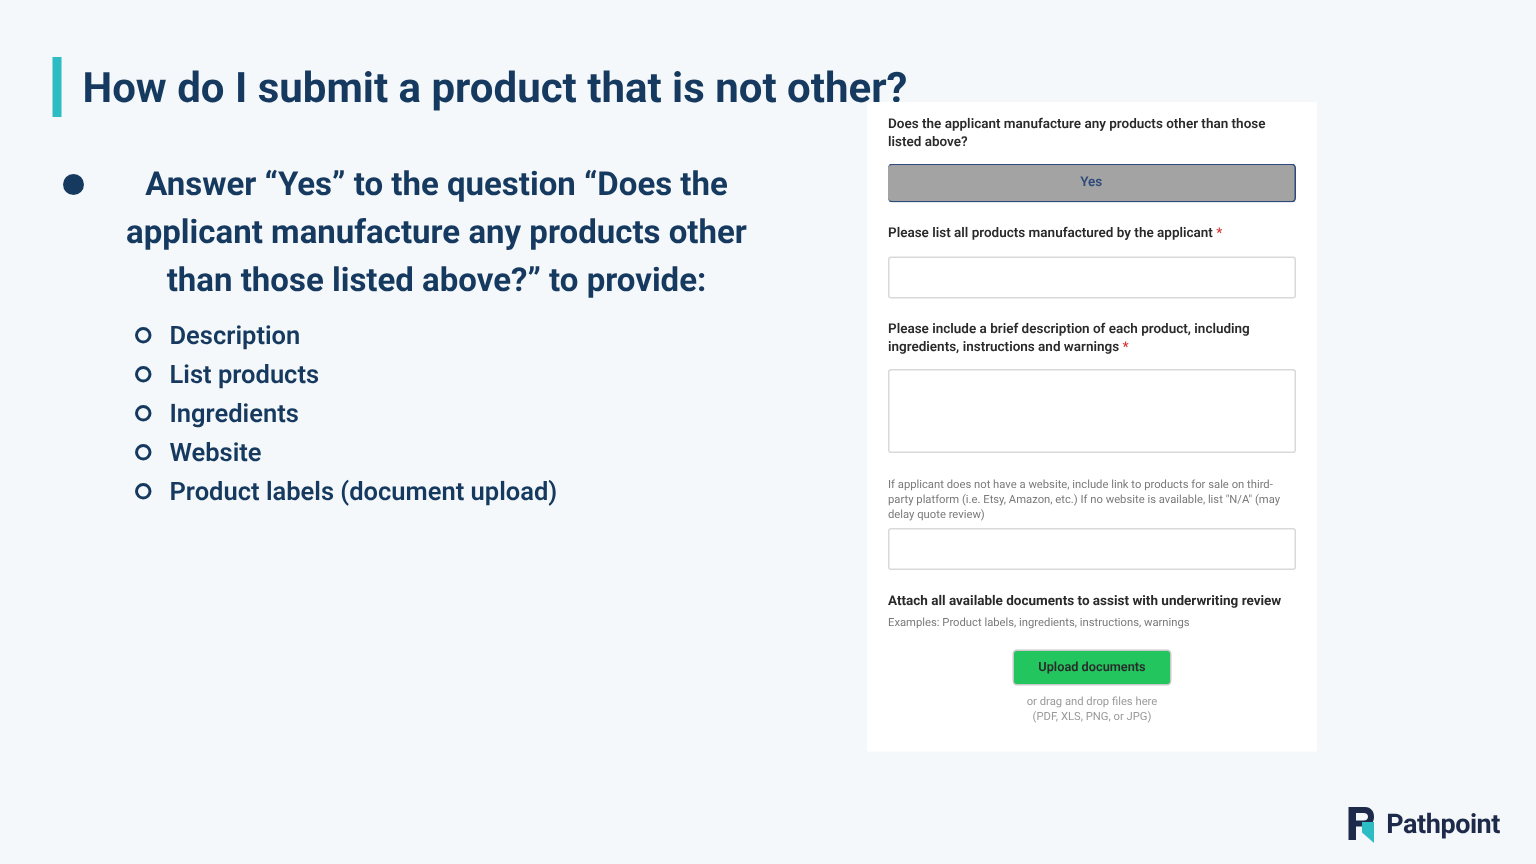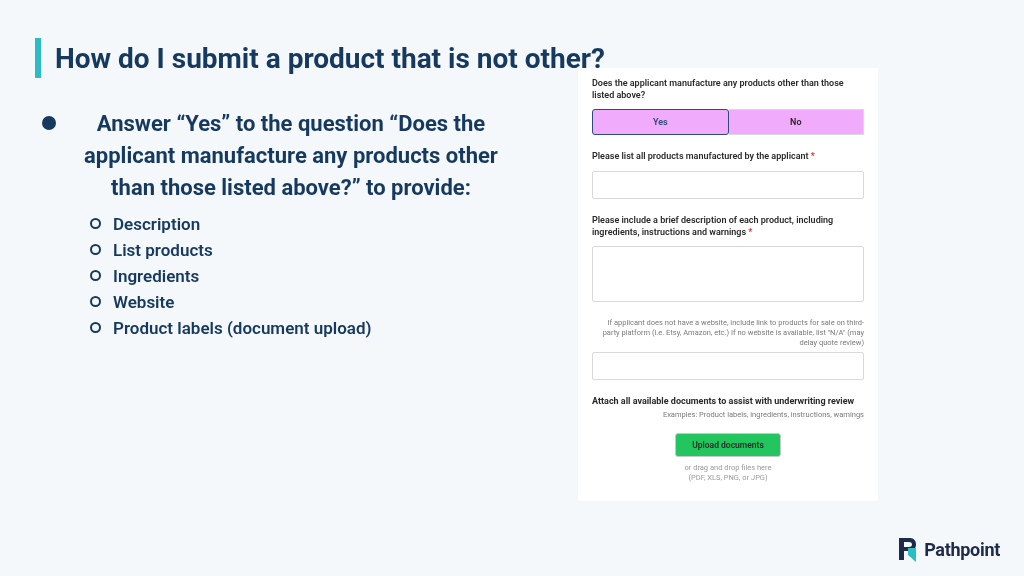--- a/index.html
+++ b/index.html
@@ -101,21 +101,21 @@
   }
   .seg-btn {
     flex: 1;
     height: 26px;
     display: flex;
     align-items: center;
     justify-content: center;
     font-size: 9px;
     font-weight: 600;
     border: 1px solid #d9d9d9;
-    background: #f0abfc;
+    background: #a3a3a3;
     cursor: pointer;
   }
   .seg-btn.selected {
     border: 1.5px solid #2d4a7a;
     border-radius: 3px;
     color: #2d4a7a;
   }
   .seg-btn:last-child {
     border-left: none;
   }
@@ -135,21 +135,20 @@
     height: 56px;
     margin-top: 4px;
     margin-bottom: 16px;
   }
   .helper {
     font-size: 7.5px;
     color: #7a7a7a;
     line-height: 1.3;
     margin-top: 2px;
     margin-bottom: 4px;
-    text-align: right;
   }
   .section-gap { margin-bottom: 16px; }
   .attach-heading {
     font-size: 9px;
     font-weight: 700;
     margin-bottom: 4px;
   }
   .upload-box {
     text-align: center;
     padding: 10px 0 4px 0;
@@ -221,21 +220,20 @@
       <div class="circ"></div>
       <div class="sub-text">Product labels (document upload)</div>
     </div>
   </div>
 </div>
 
 <div class="form-panel">
   <div class="q-label">Does the applicant manufacture any products other than those listed above?</div>
   <div class="seg">
     <div class="seg-btn selected">Yes</div>
-    <div class="seg-btn">No</div>
   </div>
 
   <div class="q-label req">Please list all products manufactured by the applicant</div>
   <div class="field-input"></div>
 
   <div class="q-label req">Please include a brief description of each product, including ingredients, instructions and warnings</div>
   <div class="field-ta"></div>
 
   <div class="helper">If applicant does not have a website, include link to products for sale on third-party platform (i.e. Etsy, Amazon, etc.) If no website is available, list "N/A" (may delay quote review)</div>
   <div class="field-input section-gap"></div>

